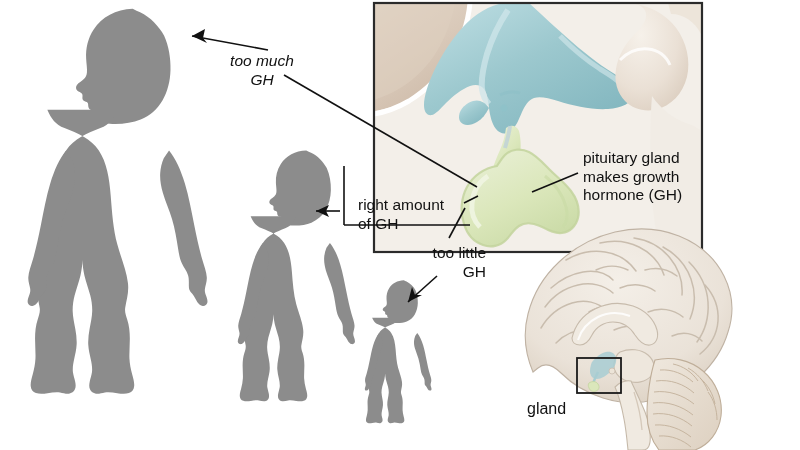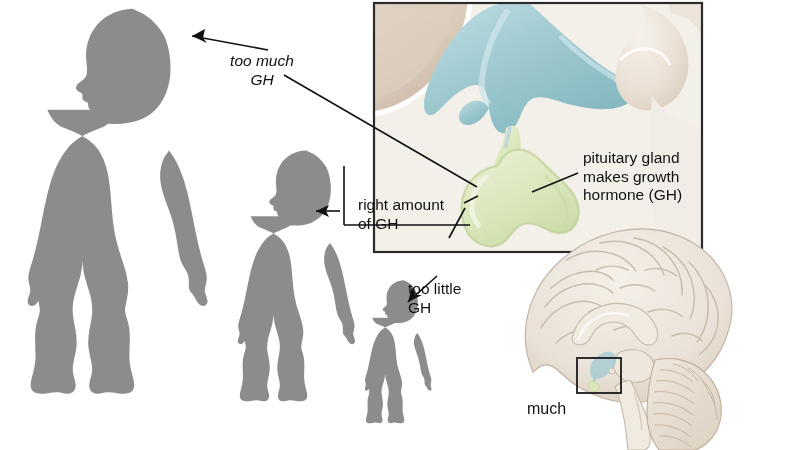--- a/index.html
+++ b/index.html
@@ -3,21 +3,21 @@
 <meta charset="utf-8">
 <style>
   html,body{margin:0;padding:0;background:#fff;}
   body{width:800px;height:450px;overflow:hidden;
        font-family:"Liberation Sans","DejaVu Sans",sans-serif;}
   #stage{position:relative;width:800px;height:450px;background:#ffffff;}
   .layer{position:absolute;left:0;top:0;width:800px;height:450px;}
   .lbl{position:absolute;color:#111;font-size:15.5px;line-height:18.5px;white-space:pre;}
   #lbl-too-much{left:214px;top:52px;text-align:center;width:96px;font-style:italic;}
   #lbl-right-amount{left:350px;top:196px;text-align:left;margin-left:8px;}
-  #lbl-too-little{left:408px;top:244px;text-align:left;width:68px;margin-top:36px;}
+  #lbl-too-little{left:418px;top:244px;text-align:right;width:68px;}
   #lbl-pituitary{left:583px;top:149px;text-align:left;}
   #lbl-brain{left:527px;top:400px;text-align:left;font-size:16px;}
 </style>
 </head>
 <body>
 
 <div id="stage">
 
   <svg class="layer" viewBox="0 0 800 450">
     <defs>
@@ -430,15 +430,15 @@
   <div class="lbl" id="lbl-right-amount">right amount
 of GH</div>
 
   <div class="lbl" id="lbl-too-little">too little
 GH</div>
 
   <div class="lbl" id="lbl-pituitary">pituitary gland
 makes growth
 hormone (GH)</div>
 
-  <div class="lbl" id="lbl-brain">much</div>
+  <div class="lbl" id="lbl-brain">gland</div>
 
 </div>
 
 </body></html>

